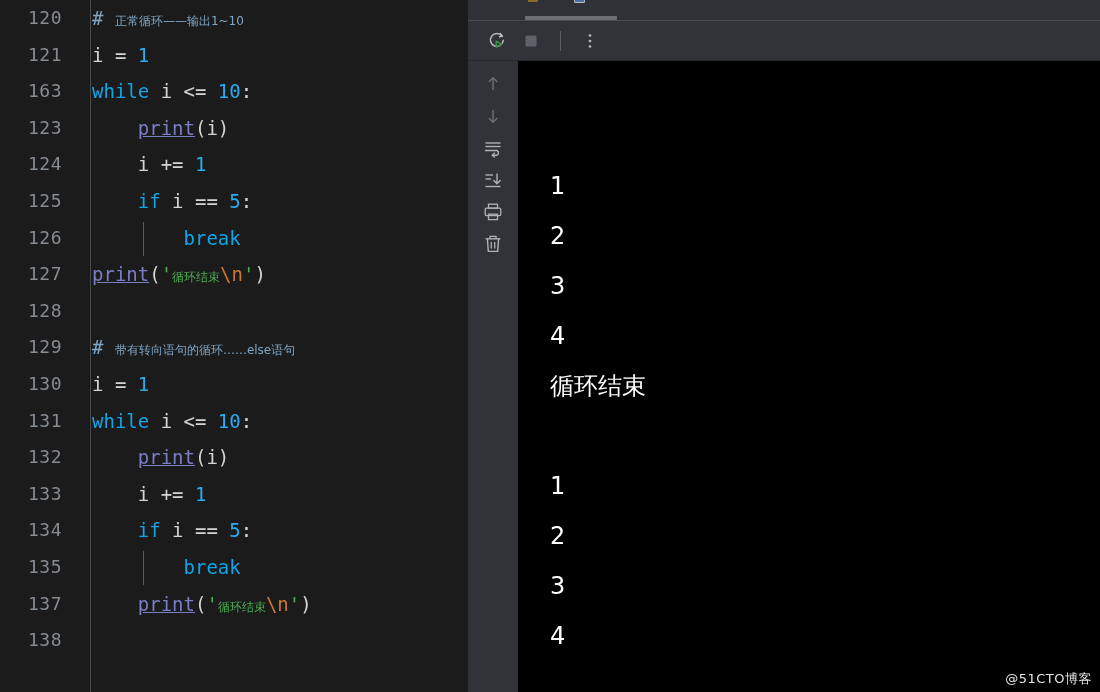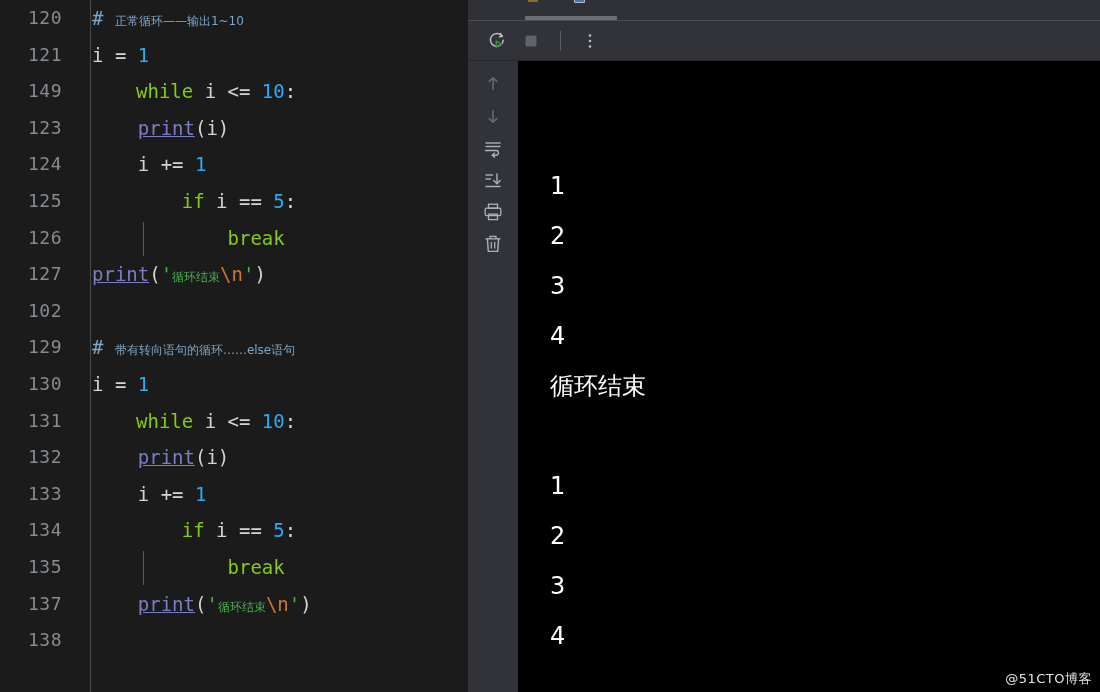--- a/index.html
+++ b/index.html
@@ -76,21 +76,21 @@
   
   .indent-guide {
     position: absolute;
     left: 143px;
     width: 1px;
     background: #5a5a5a;
   }
 
   
   .tok-comment  { color: #7ea6c7; }
-  .tok-keyword  { color: #84cc16; padding-left: 44px; }
+  .tok-keyword  { color: #0ea5e9; }
   .tok-number   { color: #2aacf3; }
   .tok-func     { color: #7a7ec4; text-decoration: underline; }
   .tok-plain    { color: #d4d4d4; }
   .tok-string   { color: #4caf50; }
   .tok-escape   { color: #cc7832; }
 
   .cn { font-family: "DejaVu Sans", "Liberation Sans", sans-serif; font-size: 12px; }
 
   
   .console-panel {
@@ -222,27 +222,27 @@
 </head>
 <body>
 
 <div id="app">
 
   <div class="editor">
     <div class="gutter-divider"></div>
     <div class="code-lines" id="code-lines">
         <div class="code-row"><span class="gutter-num">120</span><span class="code-text"><span class="tok-comment"># </span><span class="tok-comment cn">正常循环——输出1~10</span></span></div>
         <div class="code-row"><span class="gutter-num">121</span><span class="code-text"><span class="tok-plain">i = </span><span class="tok-number">1</span></span></div>
-        <div class="code-row"><span class="gutter-num">149</span><span class="code-text"><span class="tok-keyword">while</span><span class="tok-plain"> i &lt;= </span><span class="tok-number">10</span><span class="tok-plain">:</span></span></div>
+        <div class="code-row"><span class="gutter-num">163</span><span class="code-text"><span class="tok-keyword">while</span><span class="tok-plain"> i &lt;= </span><span class="tok-number">10</span><span class="tok-plain">:</span></span></div>
         <div class="code-row"><span class="gutter-num">123</span><span class="code-text"><span class="tok-plain">    </span><span class="tok-func">print</span><span class="tok-plain">(i)</span></span></div>
         <div class="code-row"><span class="gutter-num">124</span><span class="code-text"><span class="tok-plain">    i += </span><span class="tok-number">1</span></span></div>
         <div class="code-row"><span class="gutter-num">125</span><span class="code-text"><span class="tok-plain">    </span><span class="tok-keyword">if</span><span class="tok-plain"> i == </span><span class="tok-number">5</span><span class="tok-plain">:</span></span></div>
         <div class="code-row"><span class="gutter-num">126</span><span class="code-text"><span class="tok-plain">        </span><span class="tok-keyword">break</span></span><span class="indent-guide" style="top: 2px; height: 34px;"></span></div>
         <div class="code-row"><span class="gutter-num">127</span><span class="code-text"><span class="tok-func">print</span><span class="tok-plain">(</span><span class="tok-string">'</span><span class="tok-string cn">循环结束</span><span class="tok-escape">\n</span><span class="tok-string">'</span><span class="tok-plain">)</span></span></div>
-        <div class="code-row"><span class="gutter-num">102</span><span class="code-text"></span></div>
+        <div class="code-row"><span class="gutter-num">128</span><span class="code-text"></span></div>
         <div class="code-row"><span class="gutter-num">129</span><span class="code-text"><span class="tok-comment"># </span><span class="tok-comment cn">带有转向语句的循环……else语句</span></span></div>
         <div class="code-row"><span class="gutter-num">130</span><span class="code-text"><span class="tok-plain">i = </span><span class="tok-number">1</span></span></div>
         <div class="code-row"><span class="gutter-num">131</span><span class="code-text"><span class="tok-keyword">while</span><span class="tok-plain"> i &lt;= </span><span class="tok-number">10</span><span class="tok-plain">:</span></span></div>
         <div class="code-row"><span class="gutter-num">132</span><span class="code-text"><span class="tok-plain">    </span><span class="tok-func">print</span><span class="tok-plain">(i)</span></span></div>
         <div class="code-row"><span class="gutter-num">133</span><span class="code-text"><span class="tok-plain">    i += </span><span class="tok-number">1</span></span></div>
         <div class="code-row"><span class="gutter-num">134</span><span class="code-text"><span class="tok-plain">    </span><span class="tok-keyword">if</span><span class="tok-plain"> i == </span><span class="tok-number">5</span><span class="tok-plain">:</span></span></div>
         <div class="code-row"><span class="gutter-num">135</span><span class="code-text"><span class="tok-plain">        </span><span class="tok-keyword">break</span></span><span class="indent-guide" style="top: 2px; height: 34px;"></span></div>
         <div class="code-row"><span class="gutter-num">137</span><span class="code-text"><span class="tok-plain">    </span><span class="tok-func">print</span><span class="tok-plain">(</span><span class="tok-string">'</span><span class="tok-string cn">循环结束</span><span class="tok-escape">\n</span><span class="tok-string">'</span><span class="tok-plain">)</span></span></div>
         <div class="code-row"><span class="gutter-num">138</span><span class="code-text"></span></div>
       </div>

